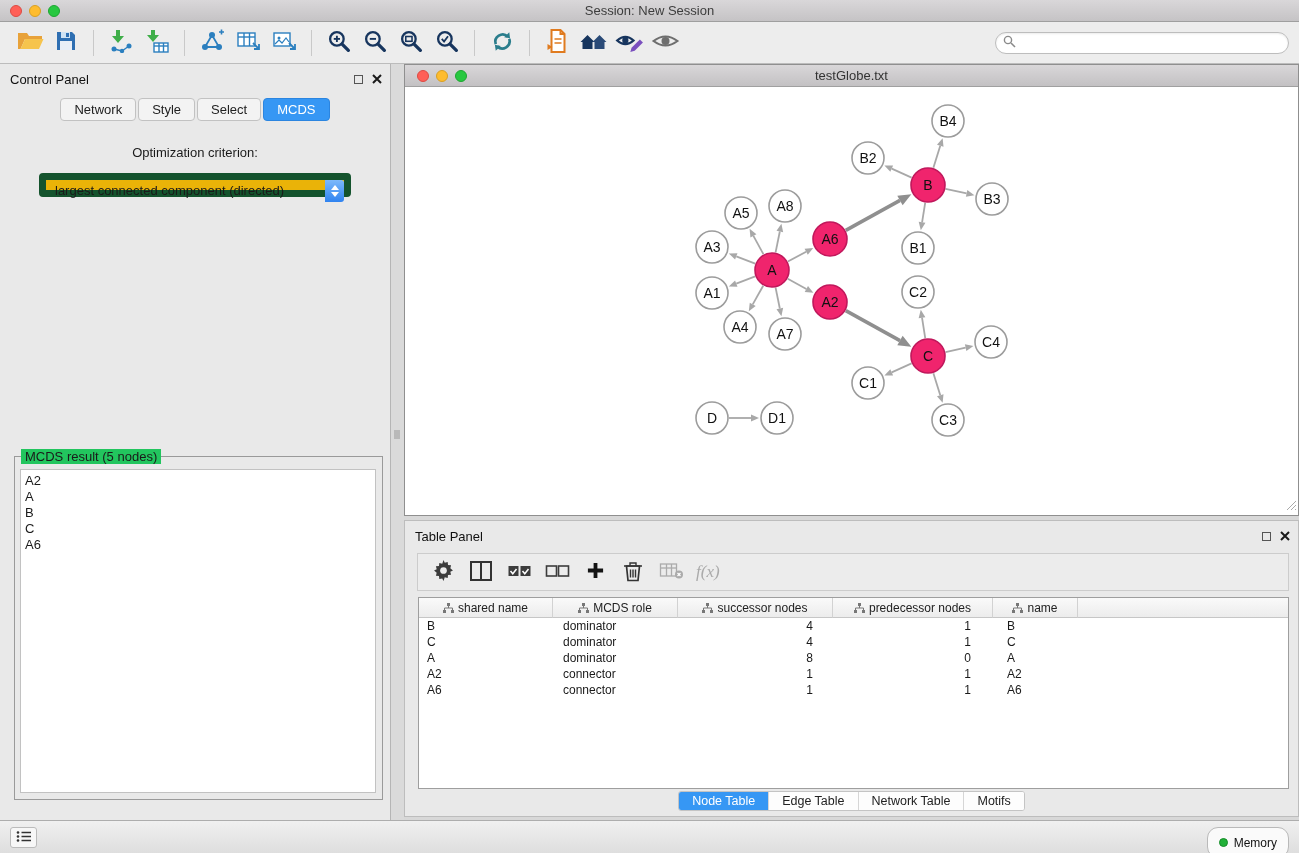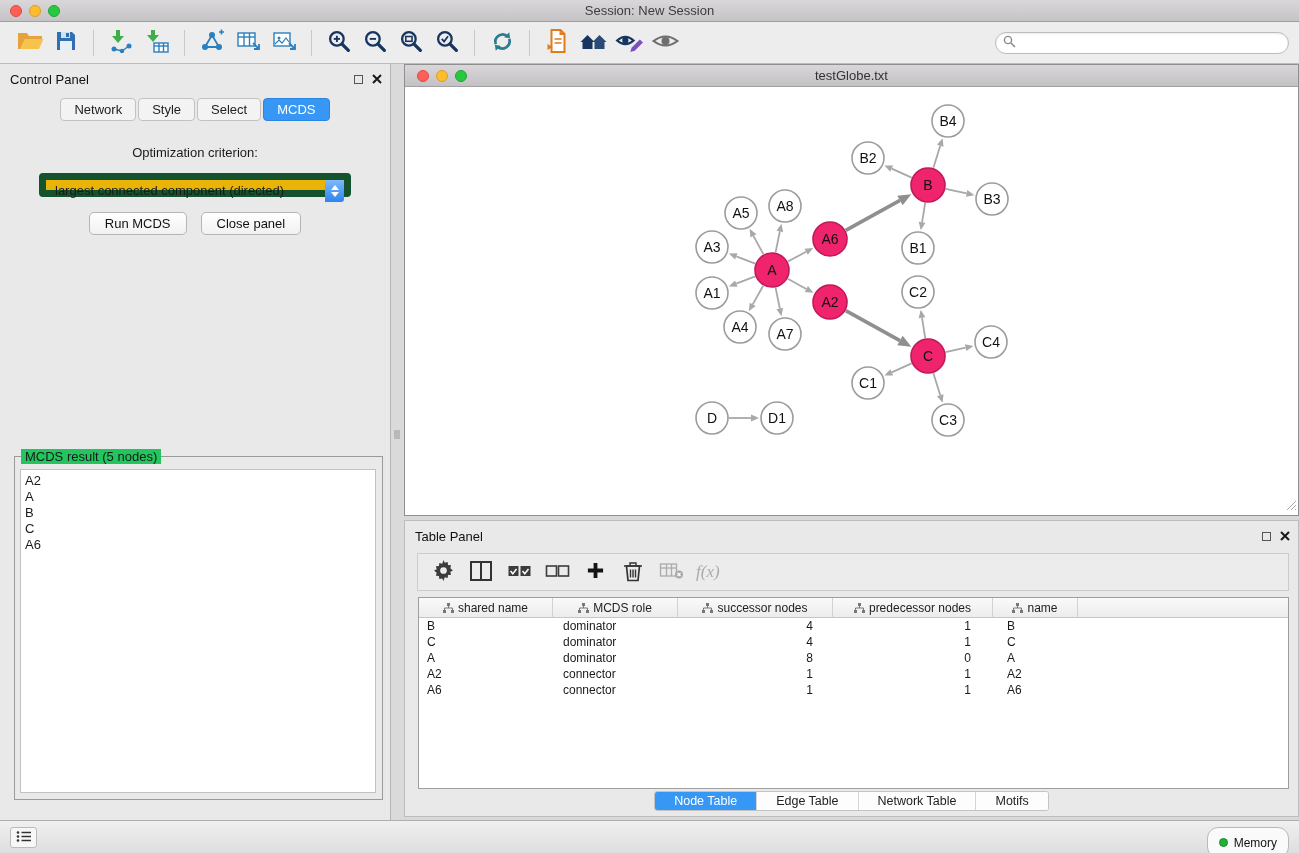--- a/index.html
+++ b/index.html
@@ -90,21 +90,21 @@
   .th { display: flex; align-items: center; justify-content: center; gap: 4px;
     font-size: 12px; color: #222; background: linear-gradient(#fafafa,#ececec);
     border-right: 1px solid #d2d2d2; border-bottom: 1px solid #c6c6c6; overflow: hidden; white-space: nowrap; }
   .th.filler { flex: 1; border-right: none; }
   .sort-ic { display: inline-flex; }
   .tr { display: flex; height: 16px; }
   .td { font-size: 12px; line-height: 16px; white-space: nowrap; overflow: hidden; }
 
   .tp-tabs-wrap { position: absolute; left: 0; right: 0; top: 270px; display: flex; justify-content: center; }
   .seg-tabs { display: inline-flex; border: 1px solid #c4c4c4; border-radius: 3px; overflow: hidden; background: #fff; }
-  .seg-tab { padding: 2px 19px; font-size: 12.5px; color: #222; border-right: 1px solid #d6d6d6; background: #fdfdfd; }
+  .seg-tab { padding: 2px 13px; font-size: 12.5px; color: #222; border-right: 1px solid #d6d6d6; background: #fdfdfd; }
   .seg-tab:last-child { border-right: none; }
   .seg-tab.active { background: #3697f4; color: #fff; }
 
   
   .statusbar { position: absolute; left: 0; top: 820px; width: 1299px; height: 33px;
     background: linear-gradient(#f0f0f0,#dedede); border-top: 1px solid #adadad; }
   .list-btn { position: absolute; left: 10px; top: 6px; width: 27px; height: 21px;
     background: #f7f7f7; border: 1px solid #bbb; border-radius: 3px;
     display: flex; align-items: center; justify-content: center; }
   .memory-btn { position: absolute; right: 10px; top: 6px; height: 31px; padding: 0 11px;
@@ -302,24 +302,20 @@
       <div class="cp-tab active">MCDS</div>
     </div>
   <div class="opt-label">Optimization criterion:</div>
   <div class="combo">
     <span class="combo-text">largest connected component (directed)</span>
     <span class="combo-stepper">
         <span class="arr-up"></span>
         <span class="arr-dn"></span>
       </span>
   </div>
-  <div class="cp-buttons">
-    <button class="btn">Run MCDS</button>
-    <button class="btn">Close panel</button>
-  </div>
   <div class="result-box">
     <span class="result-legend">MCDS result (5 nodes)</span>
     <div class="result-list">
         <div class="result-item">A2</div>
         <div class="result-item">A</div>
         <div class="result-item">B</div>
         <div class="result-item">C</div>
         <div class="result-item">A6</div>
       </div>
   </div>

